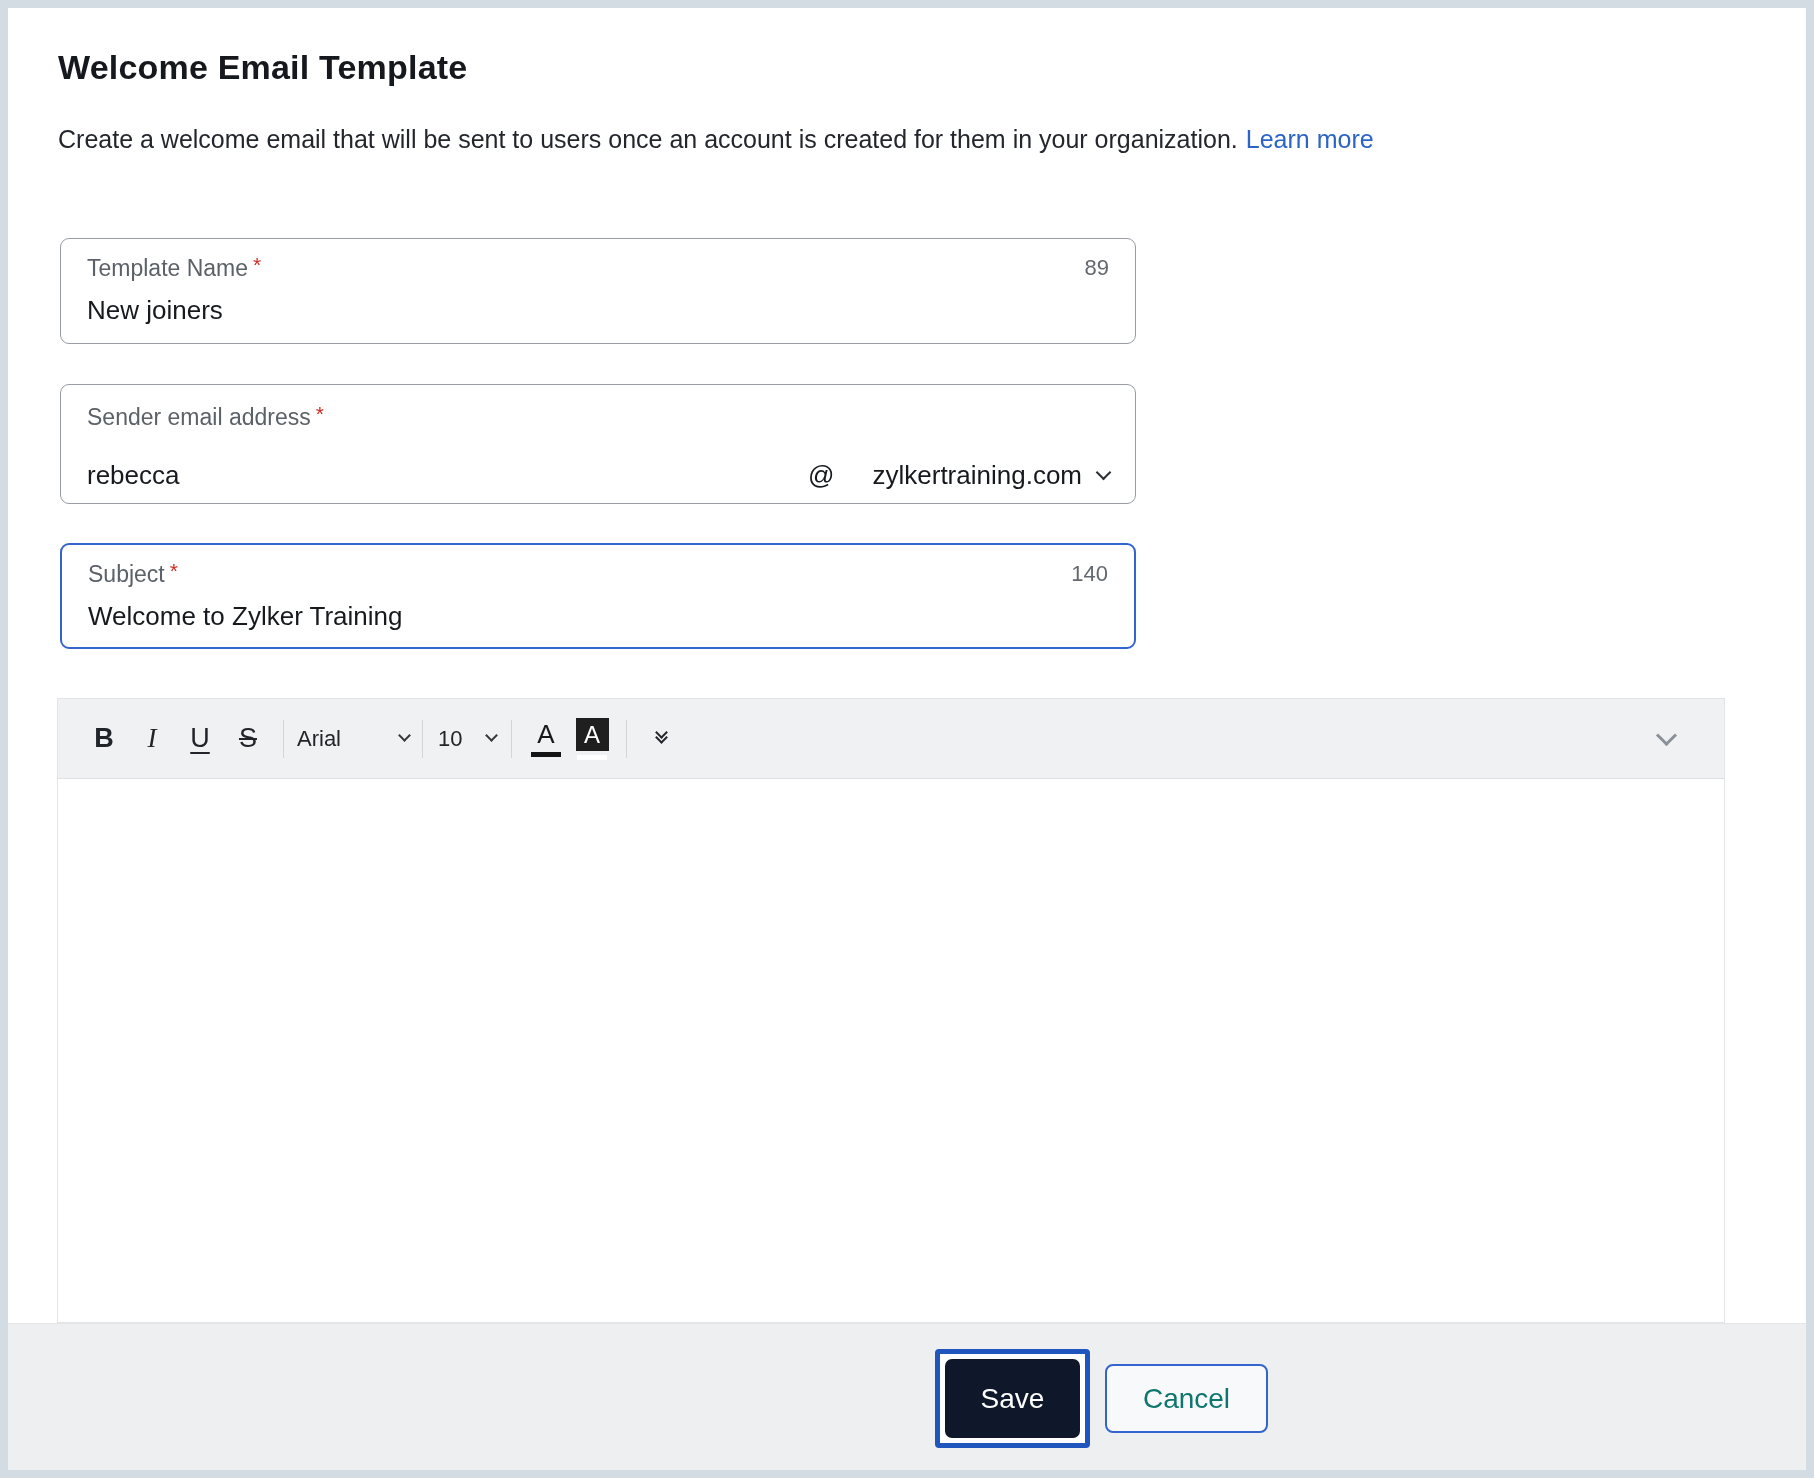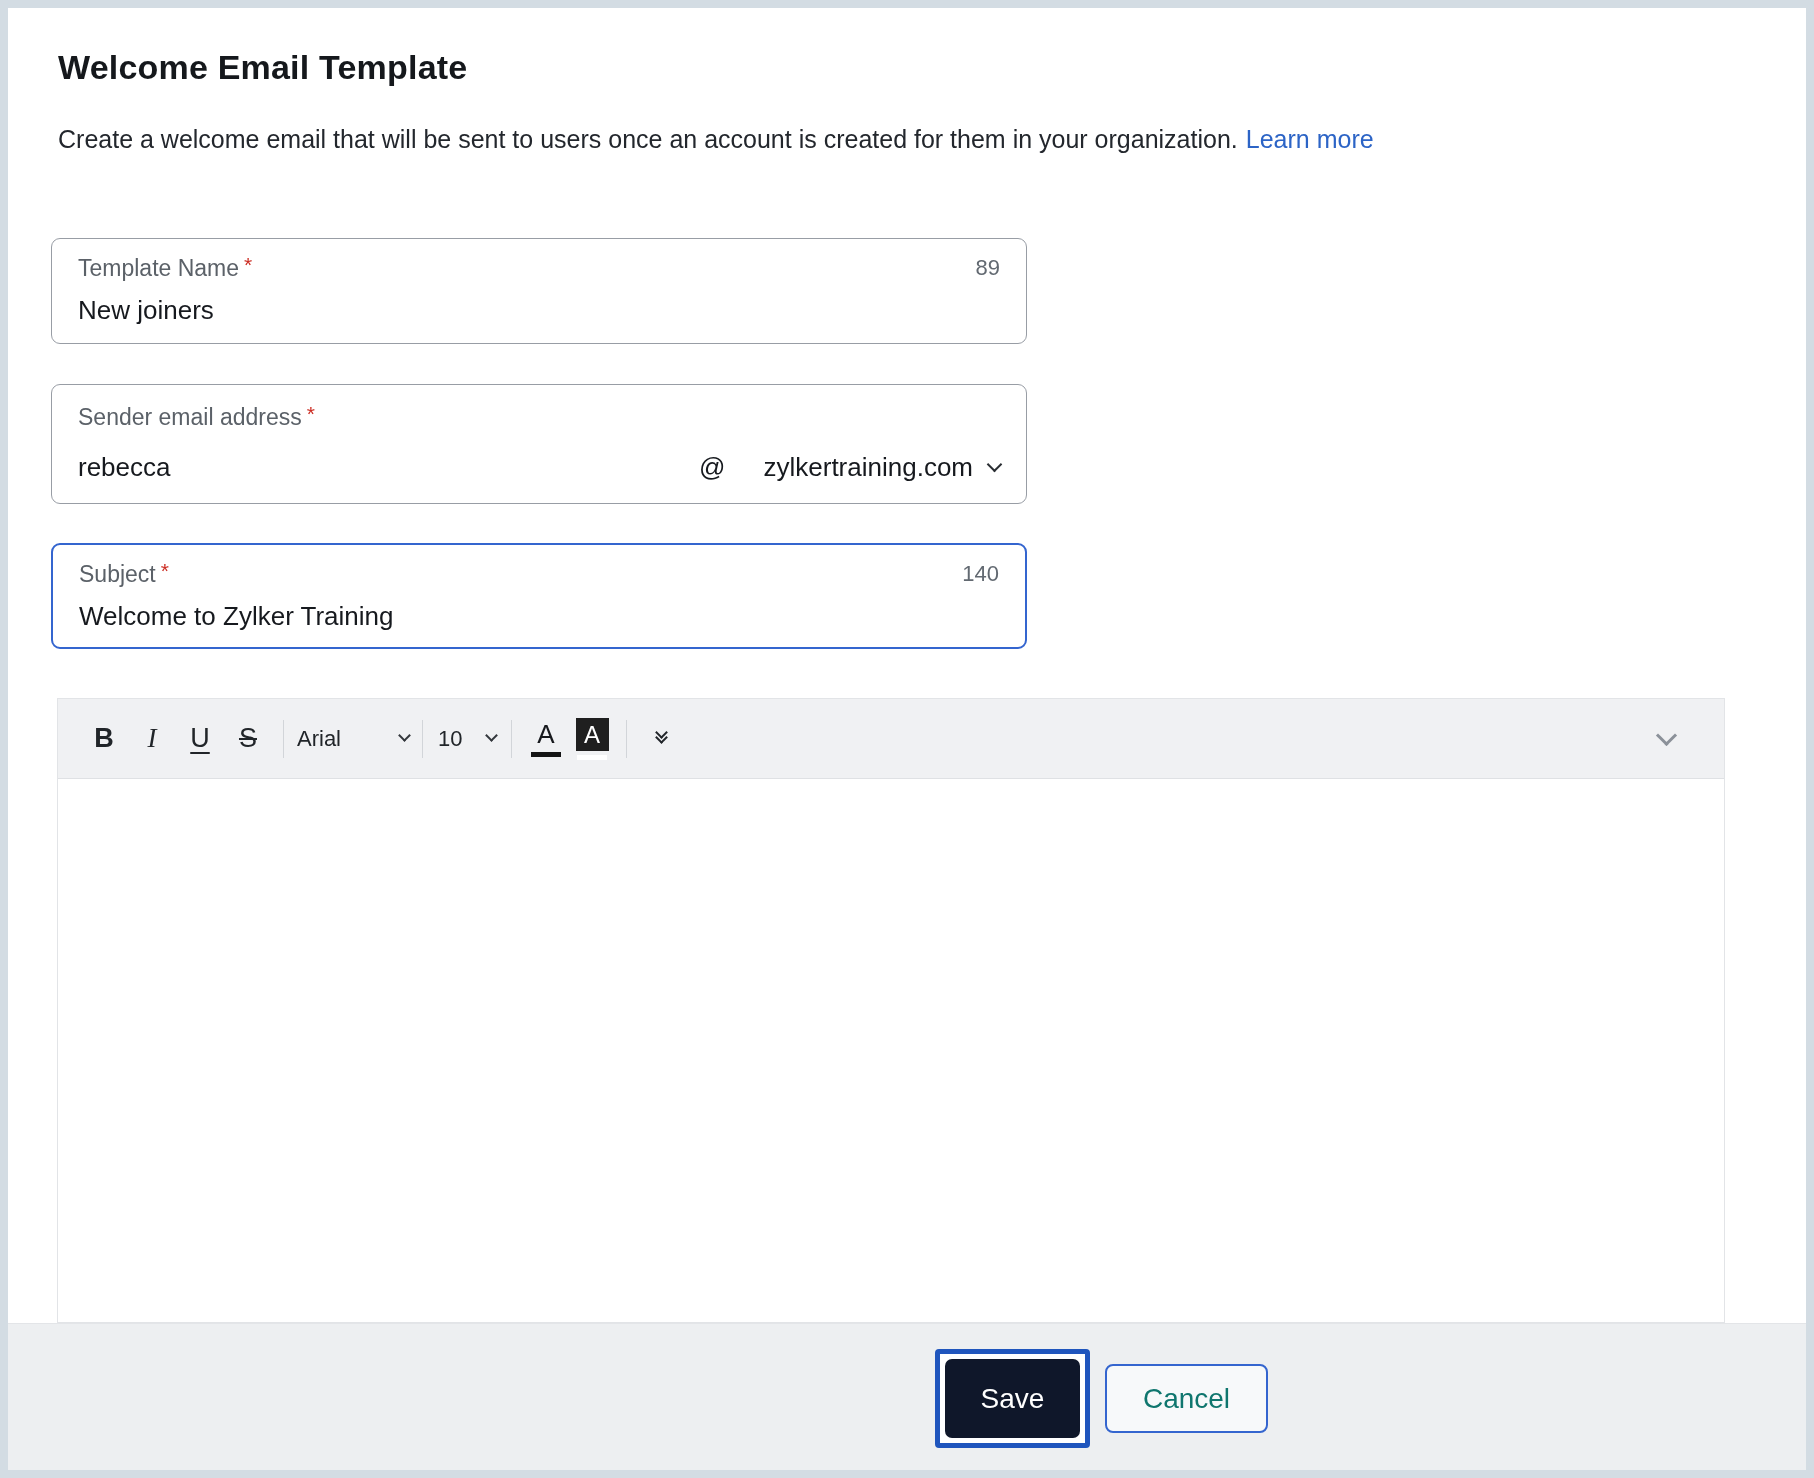--- a/index.html
+++ b/index.html
@@ -21,37 +21,37 @@
     font-size:34px; font-weight:700; color:#15181c;
     letter-spacing:.2px;
   }
   .page-desc {
     position:absolute; left:58px; top:122px;
     font-size:25px; color:#23272d; line-height:34px;
   }
   .learn-more { color:#2c64c6; text-decoration:none; cursor:pointer; margin-left:8px; }
   
   .field {
-    position:absolute; left:51px; width:976px;
+    position:absolute; left:60px; width:1076px;
     background:#fff; border:1.5px solid #989da5; border-radius:9px;
     padding:16px 26px 0 26px;
   }
   .field.f1 { top:238px; height:106px; }
   .field.f2 { top:384px; height:120px; padding-top:19px; }
   .field.f3 { top:543px; height:106px; border:2px solid #3465cf; }
   .field-top { display:flex; justify-content:space-between; align-items:flex-start; }
   .field-label { font-size:23px; color:#5b6168; }
   .req { color:#cc2e24; font-size:21px; margin-left:5px; position:relative; top:-4px; }
   .char-count { font-size:22px; color:#626971; }
   .field-value {
     display:block; width:100%; border:none; outline:none; background:transparent;
     font-family:"Liberation Sans", sans-serif;
     font-size:26px; color:#16191e; margin-top:13px; padding:0;
   }
-  .value-row { display:flex; justify-content:center; align-items:center; margin-top:21px; }
+  .value-row { display:flex; justify-content:center; align-items:center; margin-top:29px; }
   .value-row .field-value { margin-top:0; flex:1; }
   .domain-group { display:flex; align-items:center; font-size:26px; color:#16191e; }
   .at-symbol { margin-right:38px; }
   .domain-select { display:flex; align-items:center; gap:16px; cursor:pointer; }
   .chev {
     display:inline-block; width:11px; height:11px;
     border-right:2.5px solid currentColor; border-bottom:2.5px solid currentColor;
     transform:rotate(45deg); margin-top:-7px;
   }
   .domain-select .chev { color:#2a2e33; }

